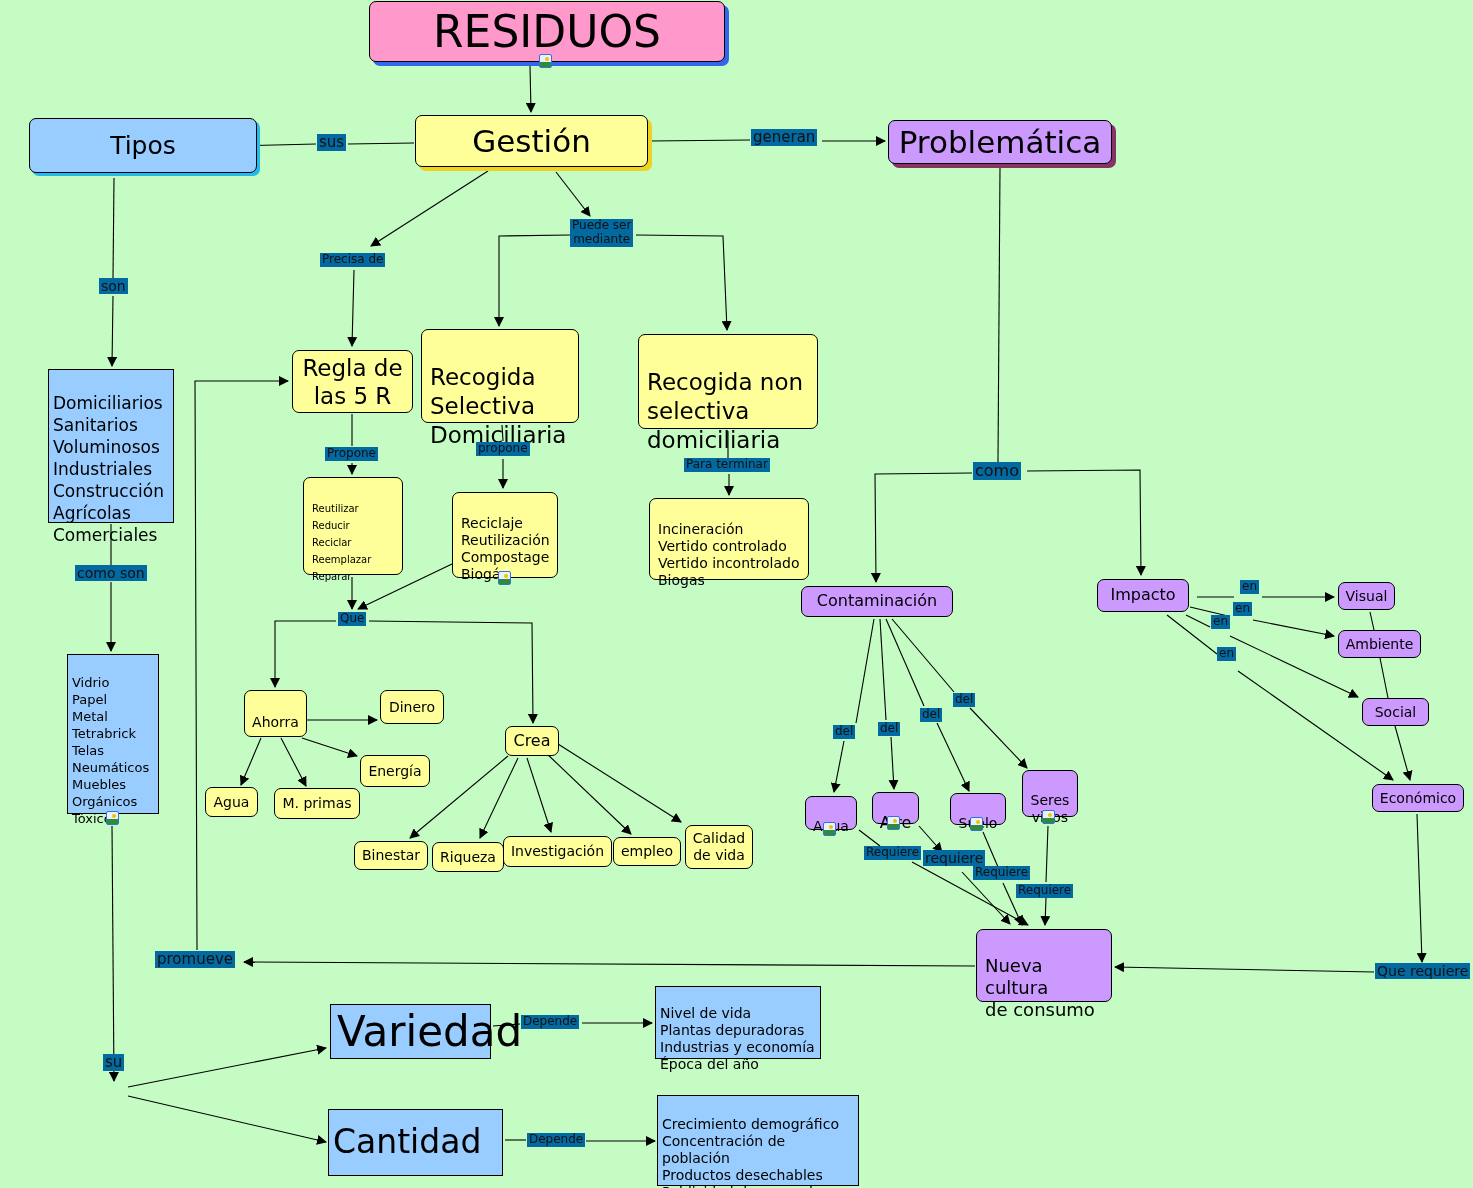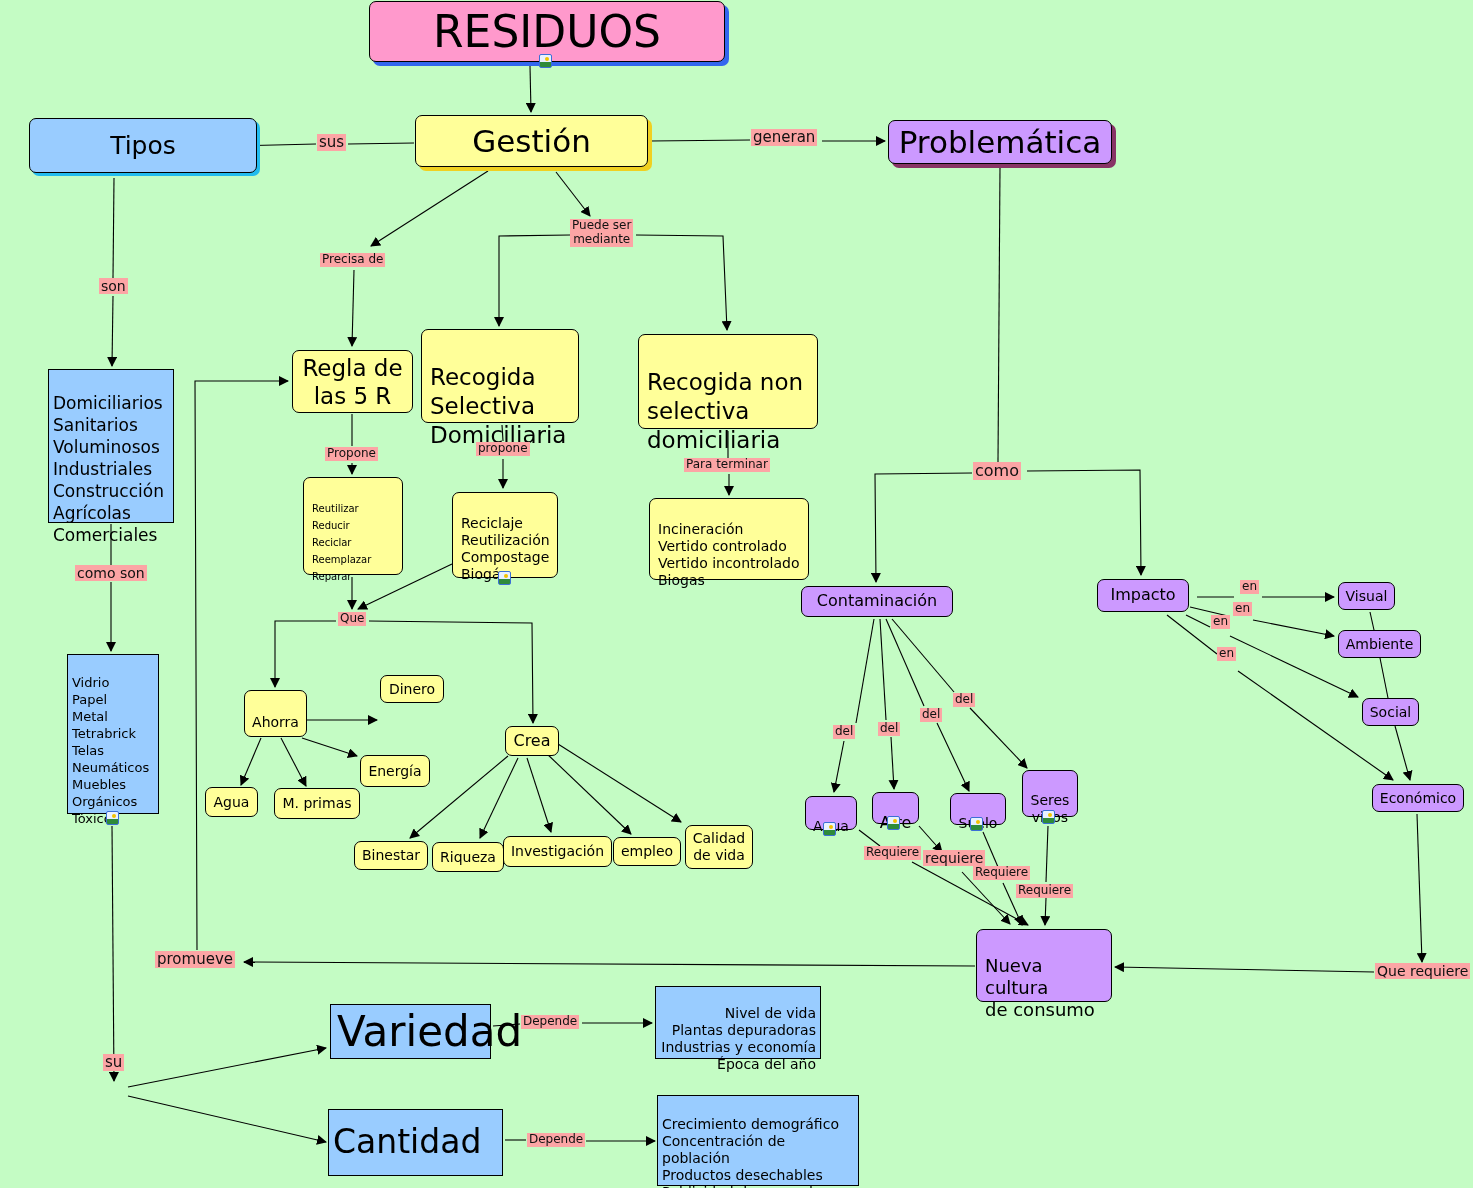--- a/index.html
+++ b/index.html
@@ -13,21 +13,21 @@
     position: absolute; box-sizing: border-box; border: 1px solid #000;
     padding: 2px 6px; line-height: 1.18; white-space: pre-line;
   }
   .round { border-radius: 7px; }
   .yellow { background: #ffff99; }
   .blue { background: #99ccff; }
   .purple { background: #cc99ff; }
   .pink { background: #ff99cc; }
   .center { text-align: center; display: flex; align-items: center; justify-content: center; }
   .lbl {
-    position: absolute; background: #fca5a5; padding: 0 2px; font-size: 13px;
+    position: absolute; background: #0369a1; padding: 0 2px; font-size: 13px;
     white-space: pre-line; text-align: center; line-height: 1.15; color: #111;
   }
   .img-icon {
     position: absolute; width: 13px; height: 14px; border: 1px solid #3b6fd6;
     border-radius: 2px; background: linear-gradient(#e8f1ff 0 55%, #2e8b3a 55% 100%);
     box-sizing: border-box;
   }
   .img-icon::after {
     content: ""; position: absolute; right: 2px; top: 2px; width: 4px; height: 4px;
     border-radius: 50%; background: #f2c200;
@@ -220,21 +220,21 @@
 <div class="node round yellow" style="left:649px;top:498px;width:160px;height:82px;font-size:14px;line-height:17px;padding:5px 8px;">
   <span>Incineración
 Vertido controlado
 Vertido incontrolado
 Biogas</span>
 </div>
 
 <div class="node round yellow" style="left:244px;top:690px;width:63px;height:47px;font-size:14px;text-align:center;padding-top:6px;">
   <span>Ahorra</span>
 </div>
-<div class="node round yellow center" style="left:380px;top:675px;width:64px;height:28px;font-size:14px;">
+<div class="node round yellow center" style="left:380px;top:690px;width:64px;height:34px;font-size:14px;">
   <span>Dinero</span>
 </div>
 <div class="node round yellow center" style="left:360px;top:755px;width:70px;height:32px;font-size:14px;">
   <span>Energía</span>
 </div>
 <div class="node round yellow center" style="left:205px;top:787px;width:53px;height:30px;font-size:14px;">
   <span>Agua</span>
 </div>
 <div class="node round yellow center" style="left:274px;top:788px;width:86px;height:31px;font-size:14px;">
   <span>M. primas</span>
@@ -265,21 +265,21 @@
 </div>
 <div class="node round purple center" style="left:1097px;top:579px;width:92px;height:33px;font-size:16px;">
   <span>Impacto</span>
 </div>
 <div class="node round purple center" style="left:1338px;top:582px;width:57px;height:28px;font-size:14px;">
   <span>Visual</span>
 </div>
 <div class="node round purple center" style="left:1338px;top:630px;width:83px;height:28px;font-size:14px;">
   <span>Ambiente</span>
 </div>
-<div class="node round purple center" style="left:1362px;top:698px;width:57px;height:28px;font-size:14px;">
+<div class="node round purple center" style="left:1362px;top:698px;width:67px;height:28px;font-size:14px;">
   <span>Social</span>
 </div>
 <div class="node round purple center" style="left:1372px;top:784px;width:92px;height:28px;font-size:14px;">
   <span>Económico</span>
 </div>
 
 <div class="node round purple" style="left:805px;top:796px;width:52px;height:34px;font-size:14px;text-align:center;padding-top:4px;">
   <span>Agua</span>
 </div>
 <span class="img-icon" style="left:823px;top:822px;"></span>
@@ -302,21 +302,21 @@
 cultura
 de consumo</span>
 </div>
 
 <div class="node blue" style="left:330px;top:1004px;width:161px;height:55px;font-size:42px;display:flex;align-items:center;">
   <span>Variedad</span>
 </div>
 <div class="node blue" style="left:328px;top:1109px;width:175px;height:67px;font-size:33px;display:flex;align-items:center;padding-left:4px;">
   <span>Cantidad</span>
 </div>
-<div class="node blue" style="left:655px;top:986px;width:166px;height:73px;font-size:14px;line-height:17px;padding:1px 4px;text-align:right;">
+<div class="node blue" style="left:655px;top:986px;width:166px;height:73px;font-size:14px;line-height:17px;padding:1px 4px;">
   <span>Nivel de vida
 Plantas depuradoras
 Industrias y economía
 Época del año</span>
 </div>
 <div class="node blue" style="left:657px;top:1095px;width:202px;height:91px;font-size:14px;line-height:17px;padding:3px 4px;">
   <span>Crecimiento demográfico
 Concentración de población
 Productos desechables
 Publicidad de mercado

